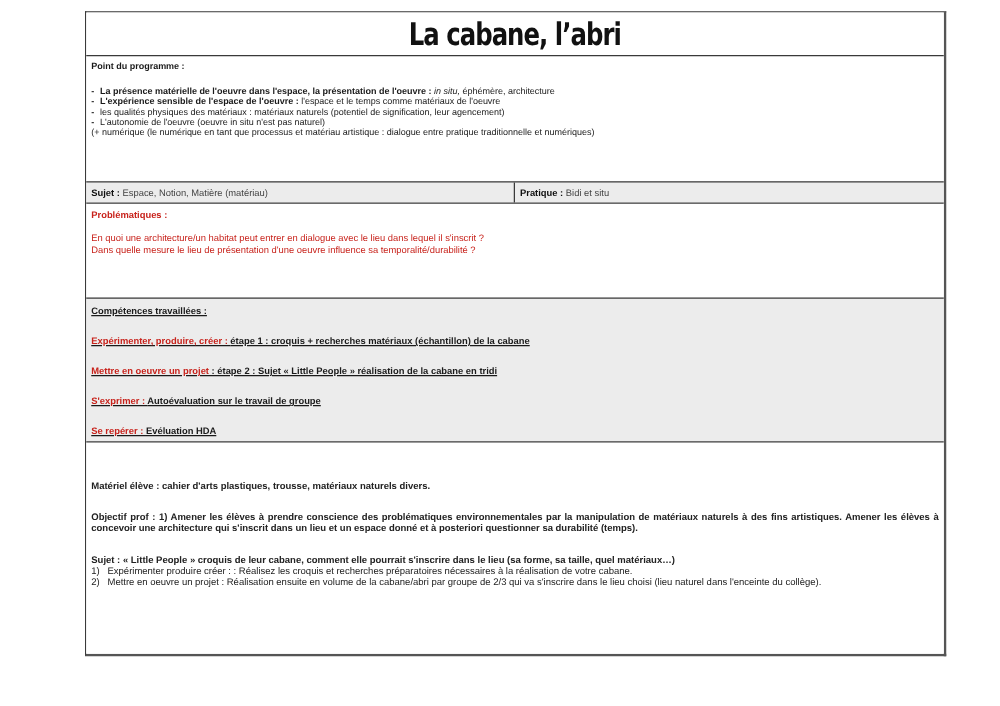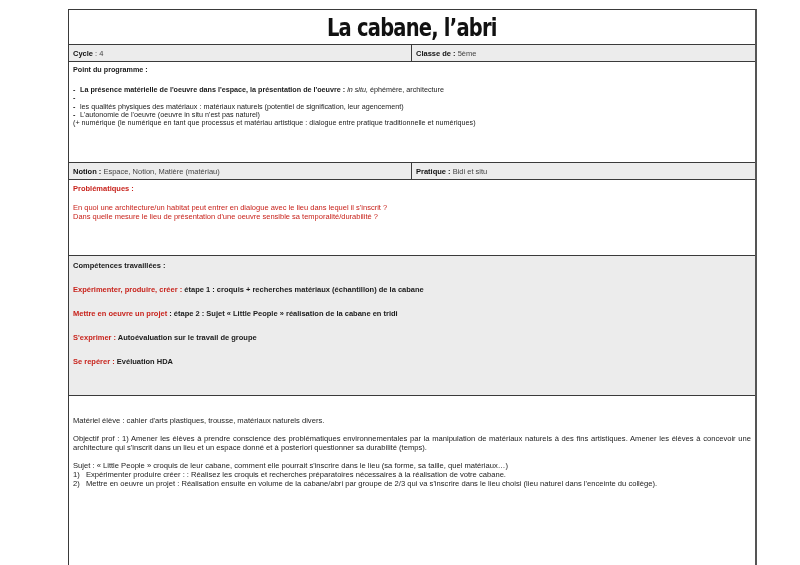--- a/index.html
+++ b/index.html
@@ -93,101 +93,95 @@
       color: #c8231c;
       font-size: 7.5px;
       line-height: 9px;
     }
     .problem .heading {
       font-weight: bold;
       margin-bottom: 10px;
     }
 
     .competences {
-      height: 140px;
+      height: 115px;
       padding: 5px 4px 0 4px;
       font-size: 7.5px;
+      text-decoration: underline;
     }
     .competences .heading {
       font-weight: bold;
       margin-bottom: 15px;
     }
     .comp-line {
       font-weight: bold;
       margin-bottom: 15px;
       white-space: nowrap;
     }
     .comp-line .red { color: #c8231c; }
 
     .details {
       height: 170px;
       padding: 14px 4px 0 4px;
       font-size: 7.6px;
       line-height: 9px;
       color: #222;
     }
-    .details p { margin: 6px 0 9px 0; text-align: justify; }
+    .details p { margin: 16px 0 9px 0; text-align: justify; font-weight: bold; }
     .details .sujet { margin-bottom: 0; }
     .numlist { margin: 0; padding: 0; list-style: none; }
     .numlist li {
       display: flex;
     }
     .numlist .num { width: 13px; flex: none; }
   </style>
 </head>
 <body>
 
 <div class="sheet">
 
   <div class="row white title-row">
     <h1 class="title">La cabane, l’abri</h1>
   </div>
 
+
+  <div class="row white programme">
+    <div class="heading">Point du programme :</div>
+    <div class="prog-line">
+      <span class="dash">-</span>
+      <span><span class="b">La présence matérielle de l'oeuvre dans l'espace, la présentation de l'oeuvre : </span><span class="i">in situ,</span><span> éphémère, architecture</span></span>
+    </div>
+    <div class="prog-line">
+      <span class="dash">-</span>
+      <span><span class="b">L'expérience sensible de l'espace de l'oeuvre : </span><span>l'espace et le temps comme matériaux de l'oeuvre</span></span>
+    </div>
+    <div class="prog-line">
+      <span class="dash">-</span>
+      <span>les qualités physiques des matériaux : matériaux naturels (potentiel de signification, leur agencement)</span>
+    </div>
+    <div class="prog-line">
+      <span class="dash">-</span>
+      <span>L'autonomie de l'oeuvre (oeuvre in situ n'est pas naturel)</span>
+    </div>
+    <div class="prog-line">(+ numérique (le numérique en tant que processus et matériau artistique : dialogue entre pratique traditionnelle et numériques)</div>
+  </div>
+
   <div class="row gray split">
     <div class="cell left">
-      <span class="lbl">Cycle</span><span class="val"> : </span><span class="val">4</span>
-    </div>
-    <div class="cell right">
-      <span class="lbl">Classe de : </span><span class="val">5ème</span>
-    </div>
-  </div>
-
-  <div class="row white programme">
-    <div class="heading">Point du programme :</div>
-    <div class="prog-line">
-      <span class="dash">-</span>
-      <span><span class="b">La présence matérielle de l'oeuvre dans l'espace, la présentation de l'oeuvre : </span><span class="i">in situ,</span><span> éphémère, architecture</span></span>
-    </div>
-    <div class="prog-line">
-      <span class="dash">-</span>
-    </div>
-    <div class="prog-line">
-      <span class="dash">-</span>
-      <span>les qualités physiques des matériaux : matériaux naturels (potentiel de signification, leur agencement)</span>
-    </div>
-    <div class="prog-line">
-      <span class="dash">-</span>
-      <span>L'autonomie de l'oeuvre (oeuvre in situ n'est pas naturel)</span>
-    </div>
-    <div class="prog-line">(+ numérique (le numérique en tant que processus et matériau artistique : dialogue entre pratique traditionnelle et numériques)</div>
-  </div>
-
-  <div class="row gray split">
-    <div class="cell left">
-      <span class="lbl">Notion : </span><span class="val">Espace, Notion, Matière (matériau)</span>
+      <span class="lbl">Sujet : </span><span class="val">Espace, Notion, Matière (matériau)</span>
     </div>
     <div class="cell right">
       <span class="lbl">Pratique : </span><span class="val">Bidi et situ</span>
     </div>
   </div>
 
   <div class="row white problem">
     <div class="heading">Problématiques :</div>
     <div>En quoi une architecture/un habitat peut entrer en dialogue avec le lieu dans lequel il s'inscrit ?</div>
-    <div>Dans quelle mesure le lieu de présentation d'une oeuvre sensible sa temporalité/durabilité ?</div>
+    <div>Dans quelle mesure le lieu de présentation d'une oeuvre influence sa temporalité/durabilité ?</div>
   </div>
 
   <div class="row gray competences">
     <div class="heading">Compétences travaillées :</div>
     <div class="comp-line">
       <span class="red">Expérimenter, produire, créer : </span><span>étape 1 : croquis + recherches matériaux (échantillon) de la cabane</span>
     </div>
     <div class="comp-line">
       <span class="red">Mettre en oeuvre un projet</span><span> : étape 2 : Sujet « Little People » réalisation de la cabane en tridi</span>
     </div>

